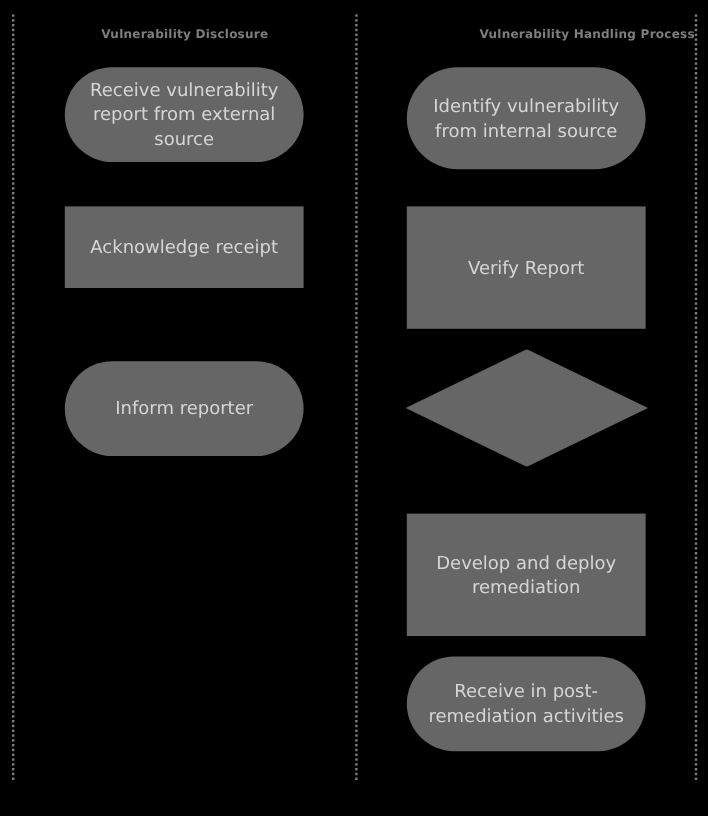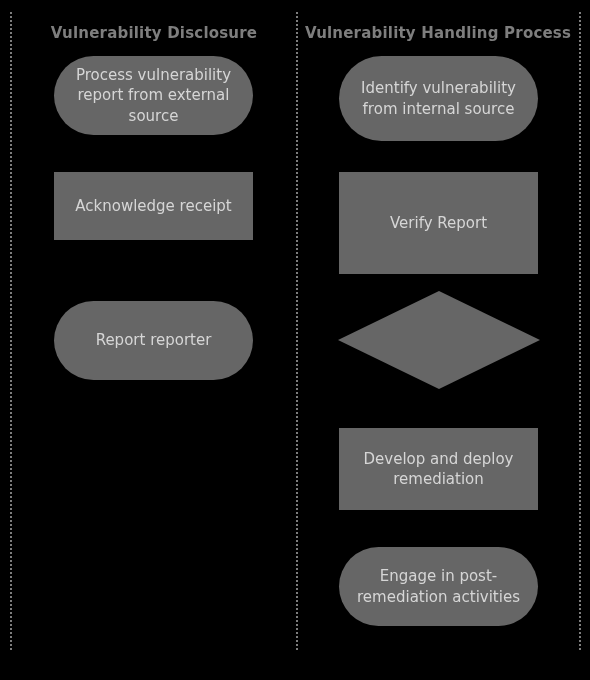--- a/index.html
+++ b/index.html
@@ -30,27 +30,27 @@
   }
   #divider-left   { left: 10px;  top: 12px; height: 638px; }
   #divider-mid    { left: 296px; top: 12px; height: 638px; }
   #divider-right  { left: 579px; top: 12px; height: 638px; }
 
   
   .lane-title {
     position: absolute;
     text-align: center;
     font-weight: bold;
-    font-size: 15px;
+    font-size: 10px;
     color: #7e7e7e;
     letter-spacing: 0.2px;
     white-space: nowrap;
   }
   #lane-title-left  { left: 12px;  top: 24px; width: 284px; }
-  #lane-title-right { left: 297px; top: 24px; width: 282px; }
+  #lane-title-right { left: 297px; top: 24px; width: 282px; text-align: right; }
 
   
   .node {
     position: absolute;
     background: #666666;
     color: #d6d6d6;
     display: flex;
     align-items: center;
     justify-content: center;
     text-align: center;
@@ -87,47 +87,47 @@
 <div id="canvas">
 
   <div class="lane-divider" id="divider-left"></div>
   <div class="lane-divider" id="divider-mid"></div>
   <div class="lane-divider" id="divider-right"></div>
 
   <div class="lane-title" id="lane-title-left">Vulnerability Disclosure</div>
   <div class="lane-title" id="lane-title-right">Vulnerability Handling Process</div>
 
   <div class="node stadium" style="left:54px; top:56px; width:199px; height:79px;">
-    <span class="node-label">Process vulnerability report from external source</span>
+    <span class="node-label">Receive vulnerability report from external source</span>
   </div>
 
   <div class="node rect" style="left:54px; top:172px; width:199px; height:68px;">
     <span class="node-label">Acknowledge receipt</span>
   </div>
 
   <div class="node stadium" style="left:54px; top:301px; width:199px; height:79px;">
-    <span class="node-label">Report reporter</span>
+    <span class="node-label">Inform reporter</span>
   </div>
 
 
   <div class="node stadium" style="left:339px; top:56px; width:199px; height:85px;">
     <span class="node-label">Identify vulnerability from internal source</span>
   </div>
 
   <div class="node rect" style="left:339px; top:172px; width:199px; height:102px;">
     <span class="node-label">Verify Report</span>
   </div>
 
   <div class="node diamond" style="left:338px; top:291px; width:202px; height:98px;">
     <svg class="diamond-shape" viewBox="0 0 202 98" preserveAspectRatio="none">
       <polygon points="101,0 202,49 101,98 0,49" fill="#666666"></polygon>
     </svg>
   </div>
 
-  <div class="node rect" style="left:339px; top:428px; width:199px; height:82px;">
+  <div class="node rect" style="left:339px; top:428px; width:199px; height:102px;">
     <span class="node-label">Develop and deploy remediation</span>
   </div>
 
   <div class="node stadium" style="left:339px; top:547px; width:199px; height:79px;">
-    <span class="node-label">Engage in post-remediation activities</span>
+    <span class="node-label">Receive in post-remediation activities</span>
   </div>
 
 </div>
 
 </body></html>

